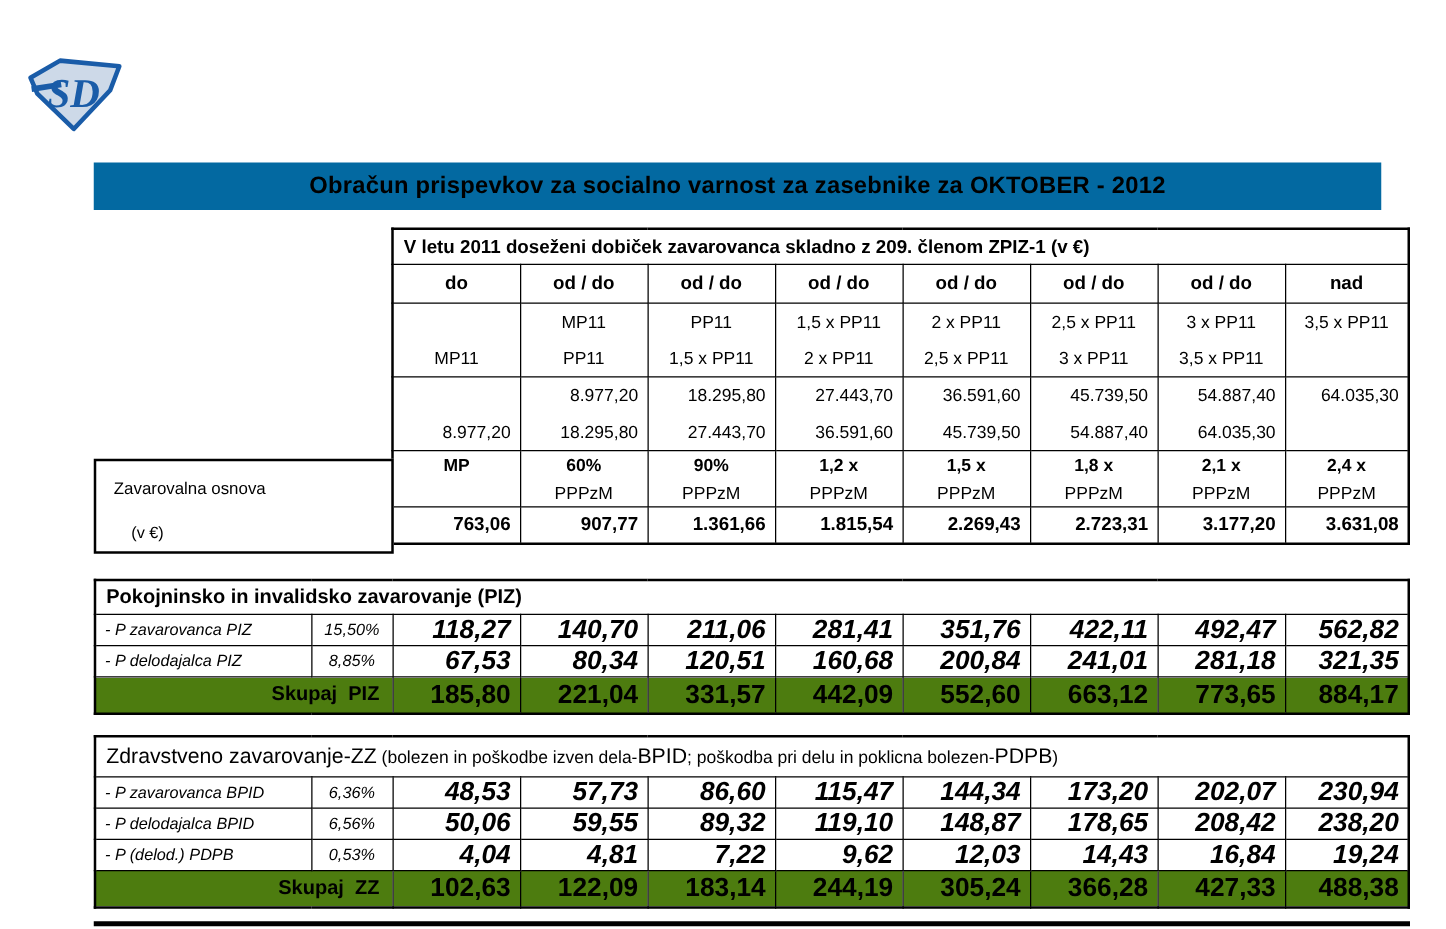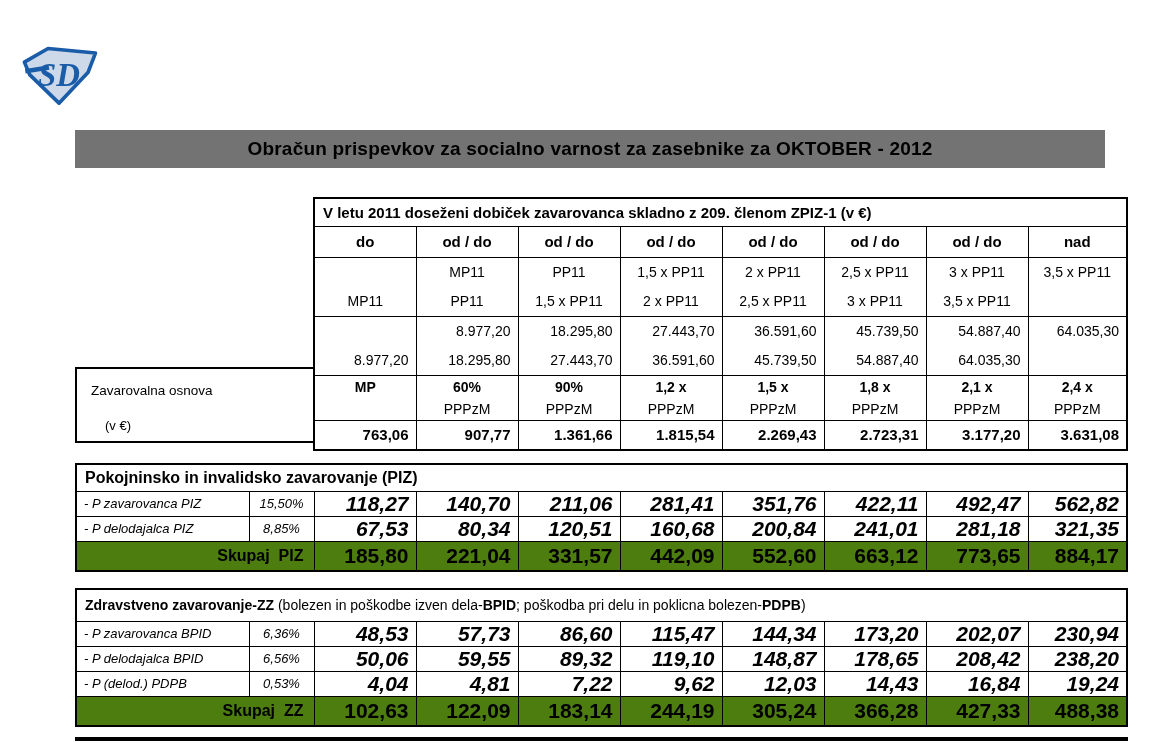--- a/index.html
+++ b/index.html
@@ -8,30 +8,30 @@
     background:#ffffff;font-family:"Liberation Sans",sans-serif;color:#000;
   }
   .b{font-weight:bold;}
 
   
   .logo{position:absolute;left:18px;top:40px;width:82px;height:68px;}
 
   
   .banner{
     position:absolute;left:75px;top:130px;width:1030px;height:38px;
-    background:#737373;display:flex;align-items:center;justify-content:center;
+    background:#0369a1;display:flex;align-items:center;justify-content:center;
     font-size:19px;font-weight:bold;letter-spacing:.2px;
   }
 
   
   .tbl{position:absolute;border-collapse:collapse;table-layout:fixed;border:2px solid #000;}
   .tbl td{border:1px solid #000;overflow:hidden;white-space:nowrap;vertical-align:middle;padding:0;}
 
   
-  .upper{left:313px;top:197px;width:815px;}
+  .upper{left:313px;top:182px;width:815px;}
   tr.r-title{height:28px;}
   td.title{ text-align:left;padding-left:8px;font-size:15px;font-weight:bold;}
   tr.r-colhdr{height:31px;}
   td.colhdr{text-align:center;font-size:15px;font-weight:bold;}
   tr.r-range{height:58px;}
   td.rng{font-size:14px;text-align:center;}
   .r-range .ln{height:29px;line-height:29px;}
   td.rng.num{text-align:right;}
   td.rng.num .ln{padding-right:7px;}
   tr.r-osnova{height:44px;}
@@ -48,21 +48,21 @@
   .osnova-box .l1{height:42px;display:flex;align-items:center;padding-left:14px;font-size:13.5px;}
   .osnova-box .l2{height:28px;display:flex;align-items:center;padding-left:28px;font-size:13px;}
 
   
   .piz{left:75px;top:463px;width:1053px;}
   .zz{left:75px;top:588px;width:1053px;}
   tr.r-sechdr-piz{height:27px;}
   tr.r-sechdr-zz{height:32px;}
   td.sechdr{text-align:left;padding-left:8px;}
   .sec-title{font-weight:bold;font-size:16px;}
-  .zz-b{font-weight:bold;font-size:14px;}
+  .zz-b{font-weight:normal;font-size:17px;}
   .zz-r{font-size:14px;}
   tr.r-data{height:24px;font-style:italic;}
   td.lbl{font-size:13px;text-align:left;padding-left:7px;}
   td.rate{font-size:13px;text-align:center;}
   tr.r-data td.val, tr.r-total td.val{font-size:21px;}
   tr.r-total{height:30px;}
   tr.r-total td{background:#4d7c0f;}
   td.total-label{text-align:right;padding-right:10px;font-size:16px;font-weight:bold;white-space:pre;}
 
   

